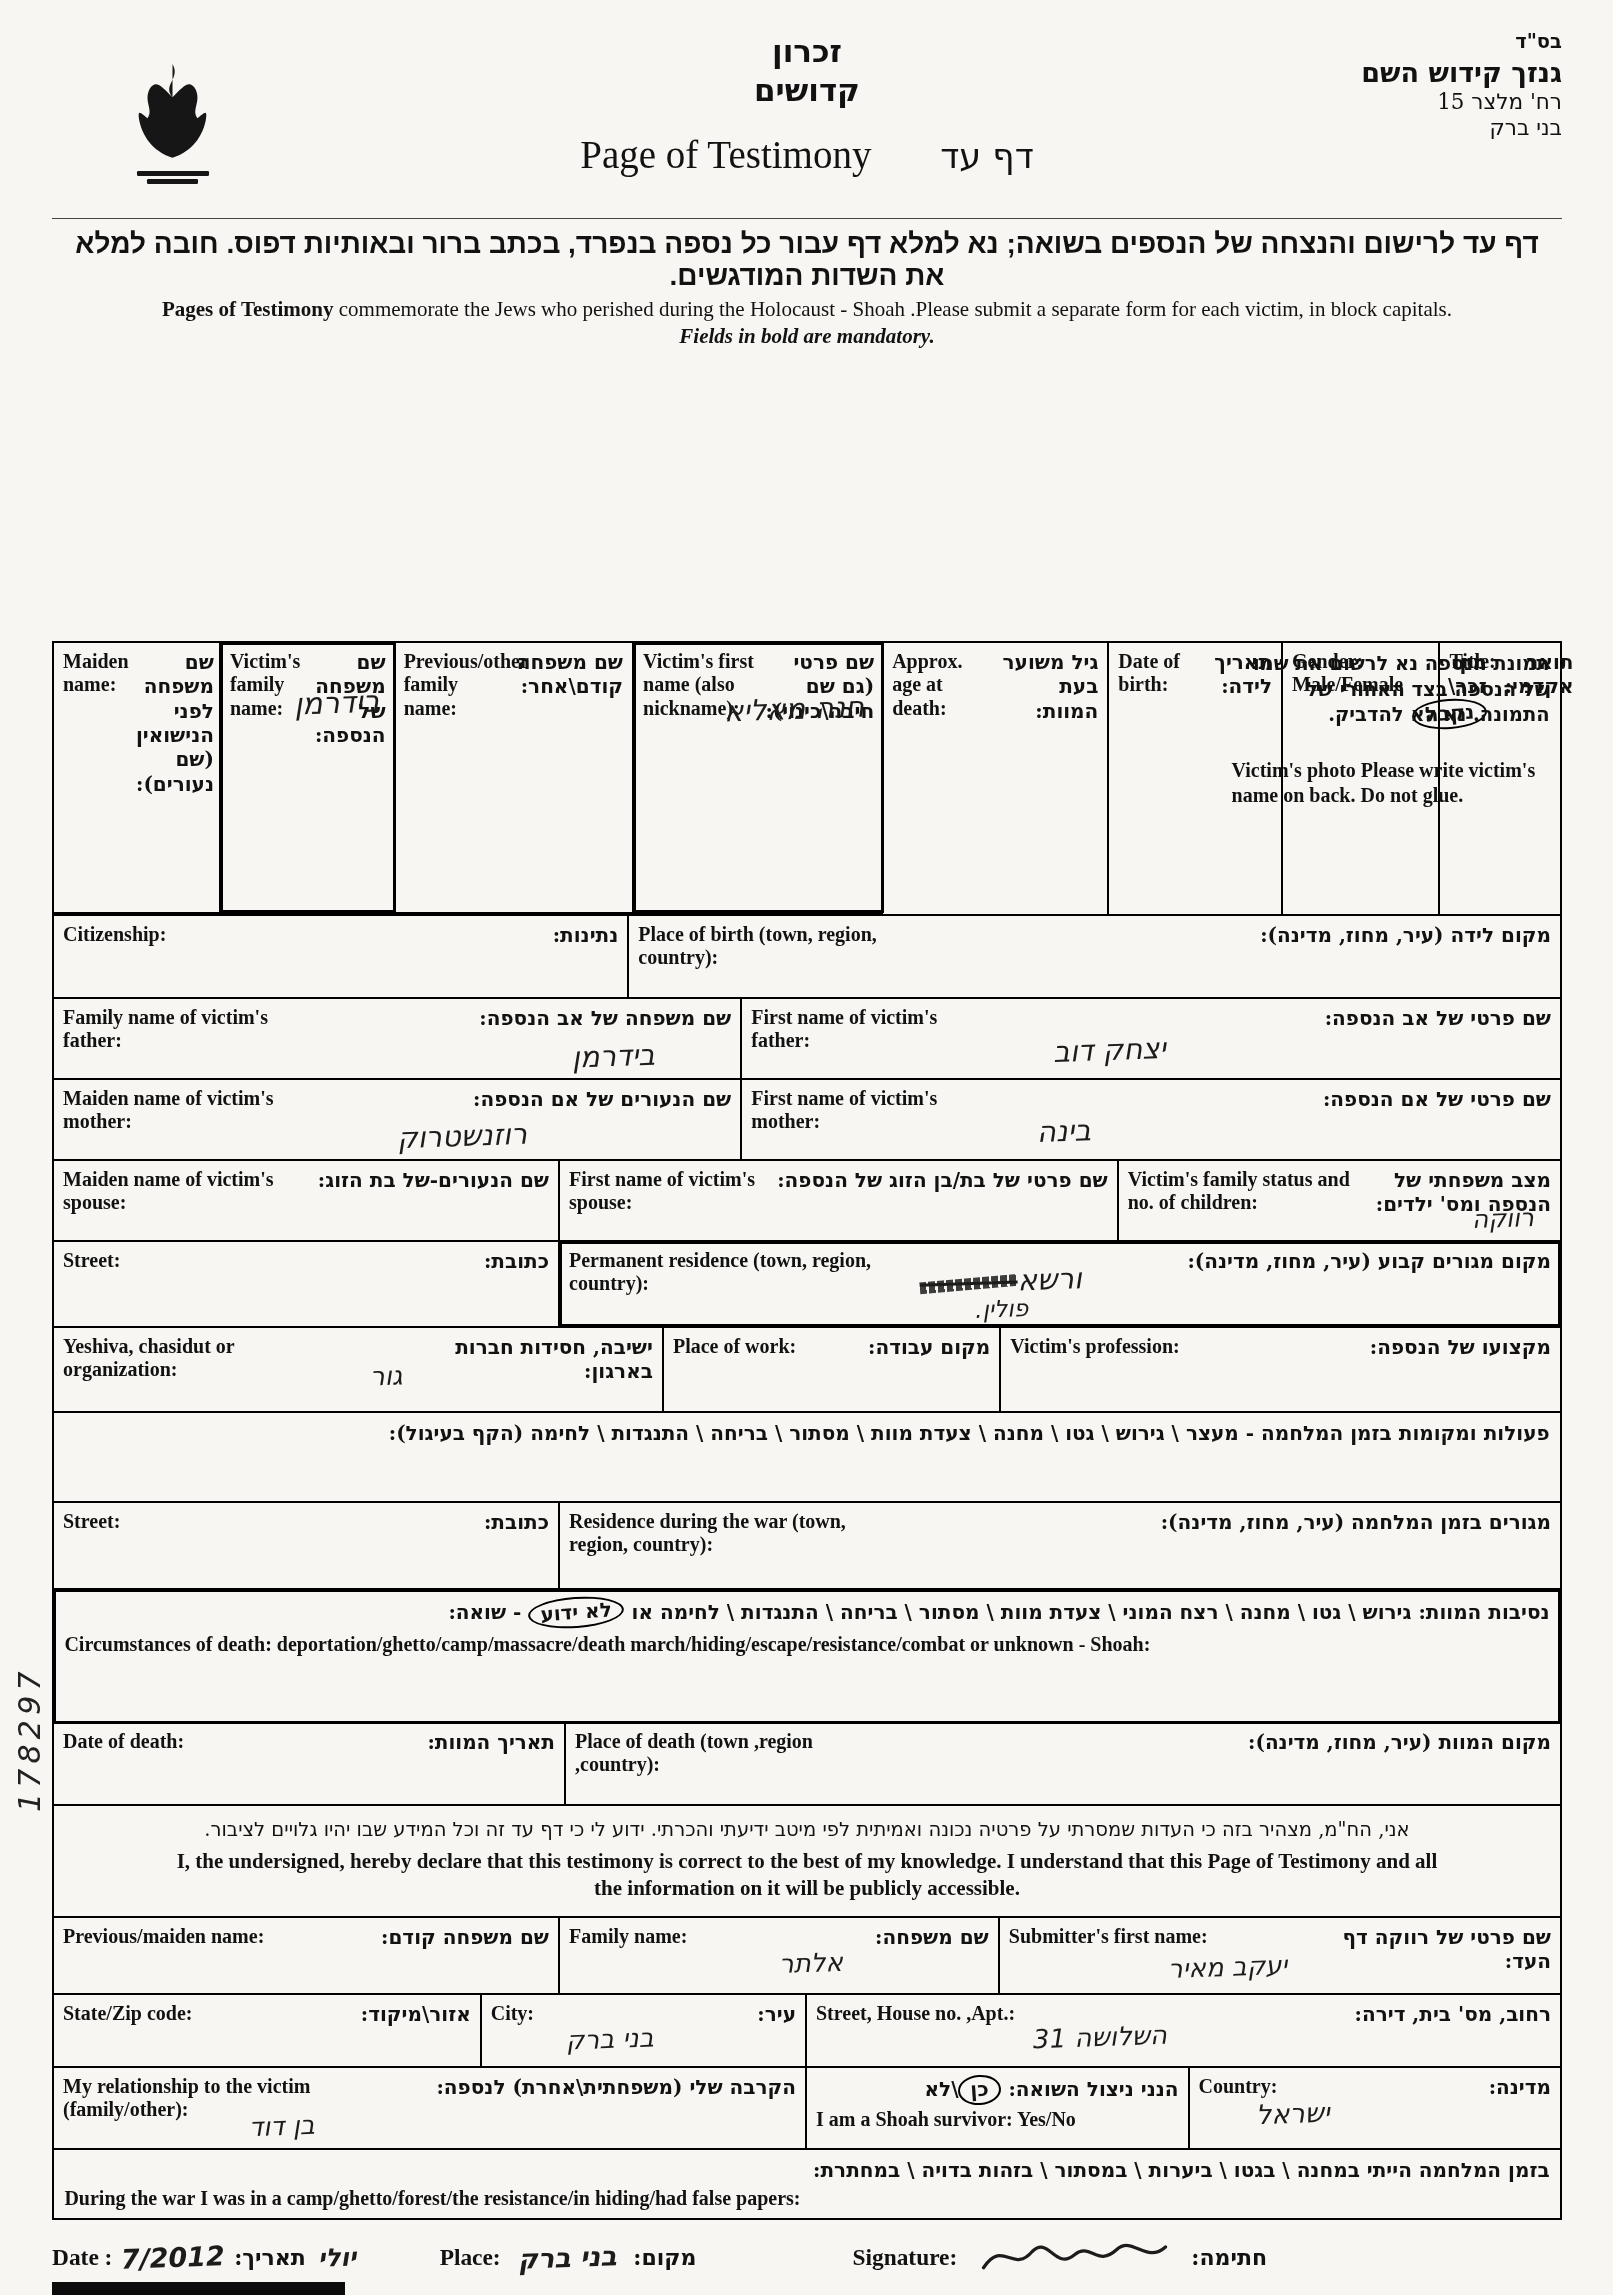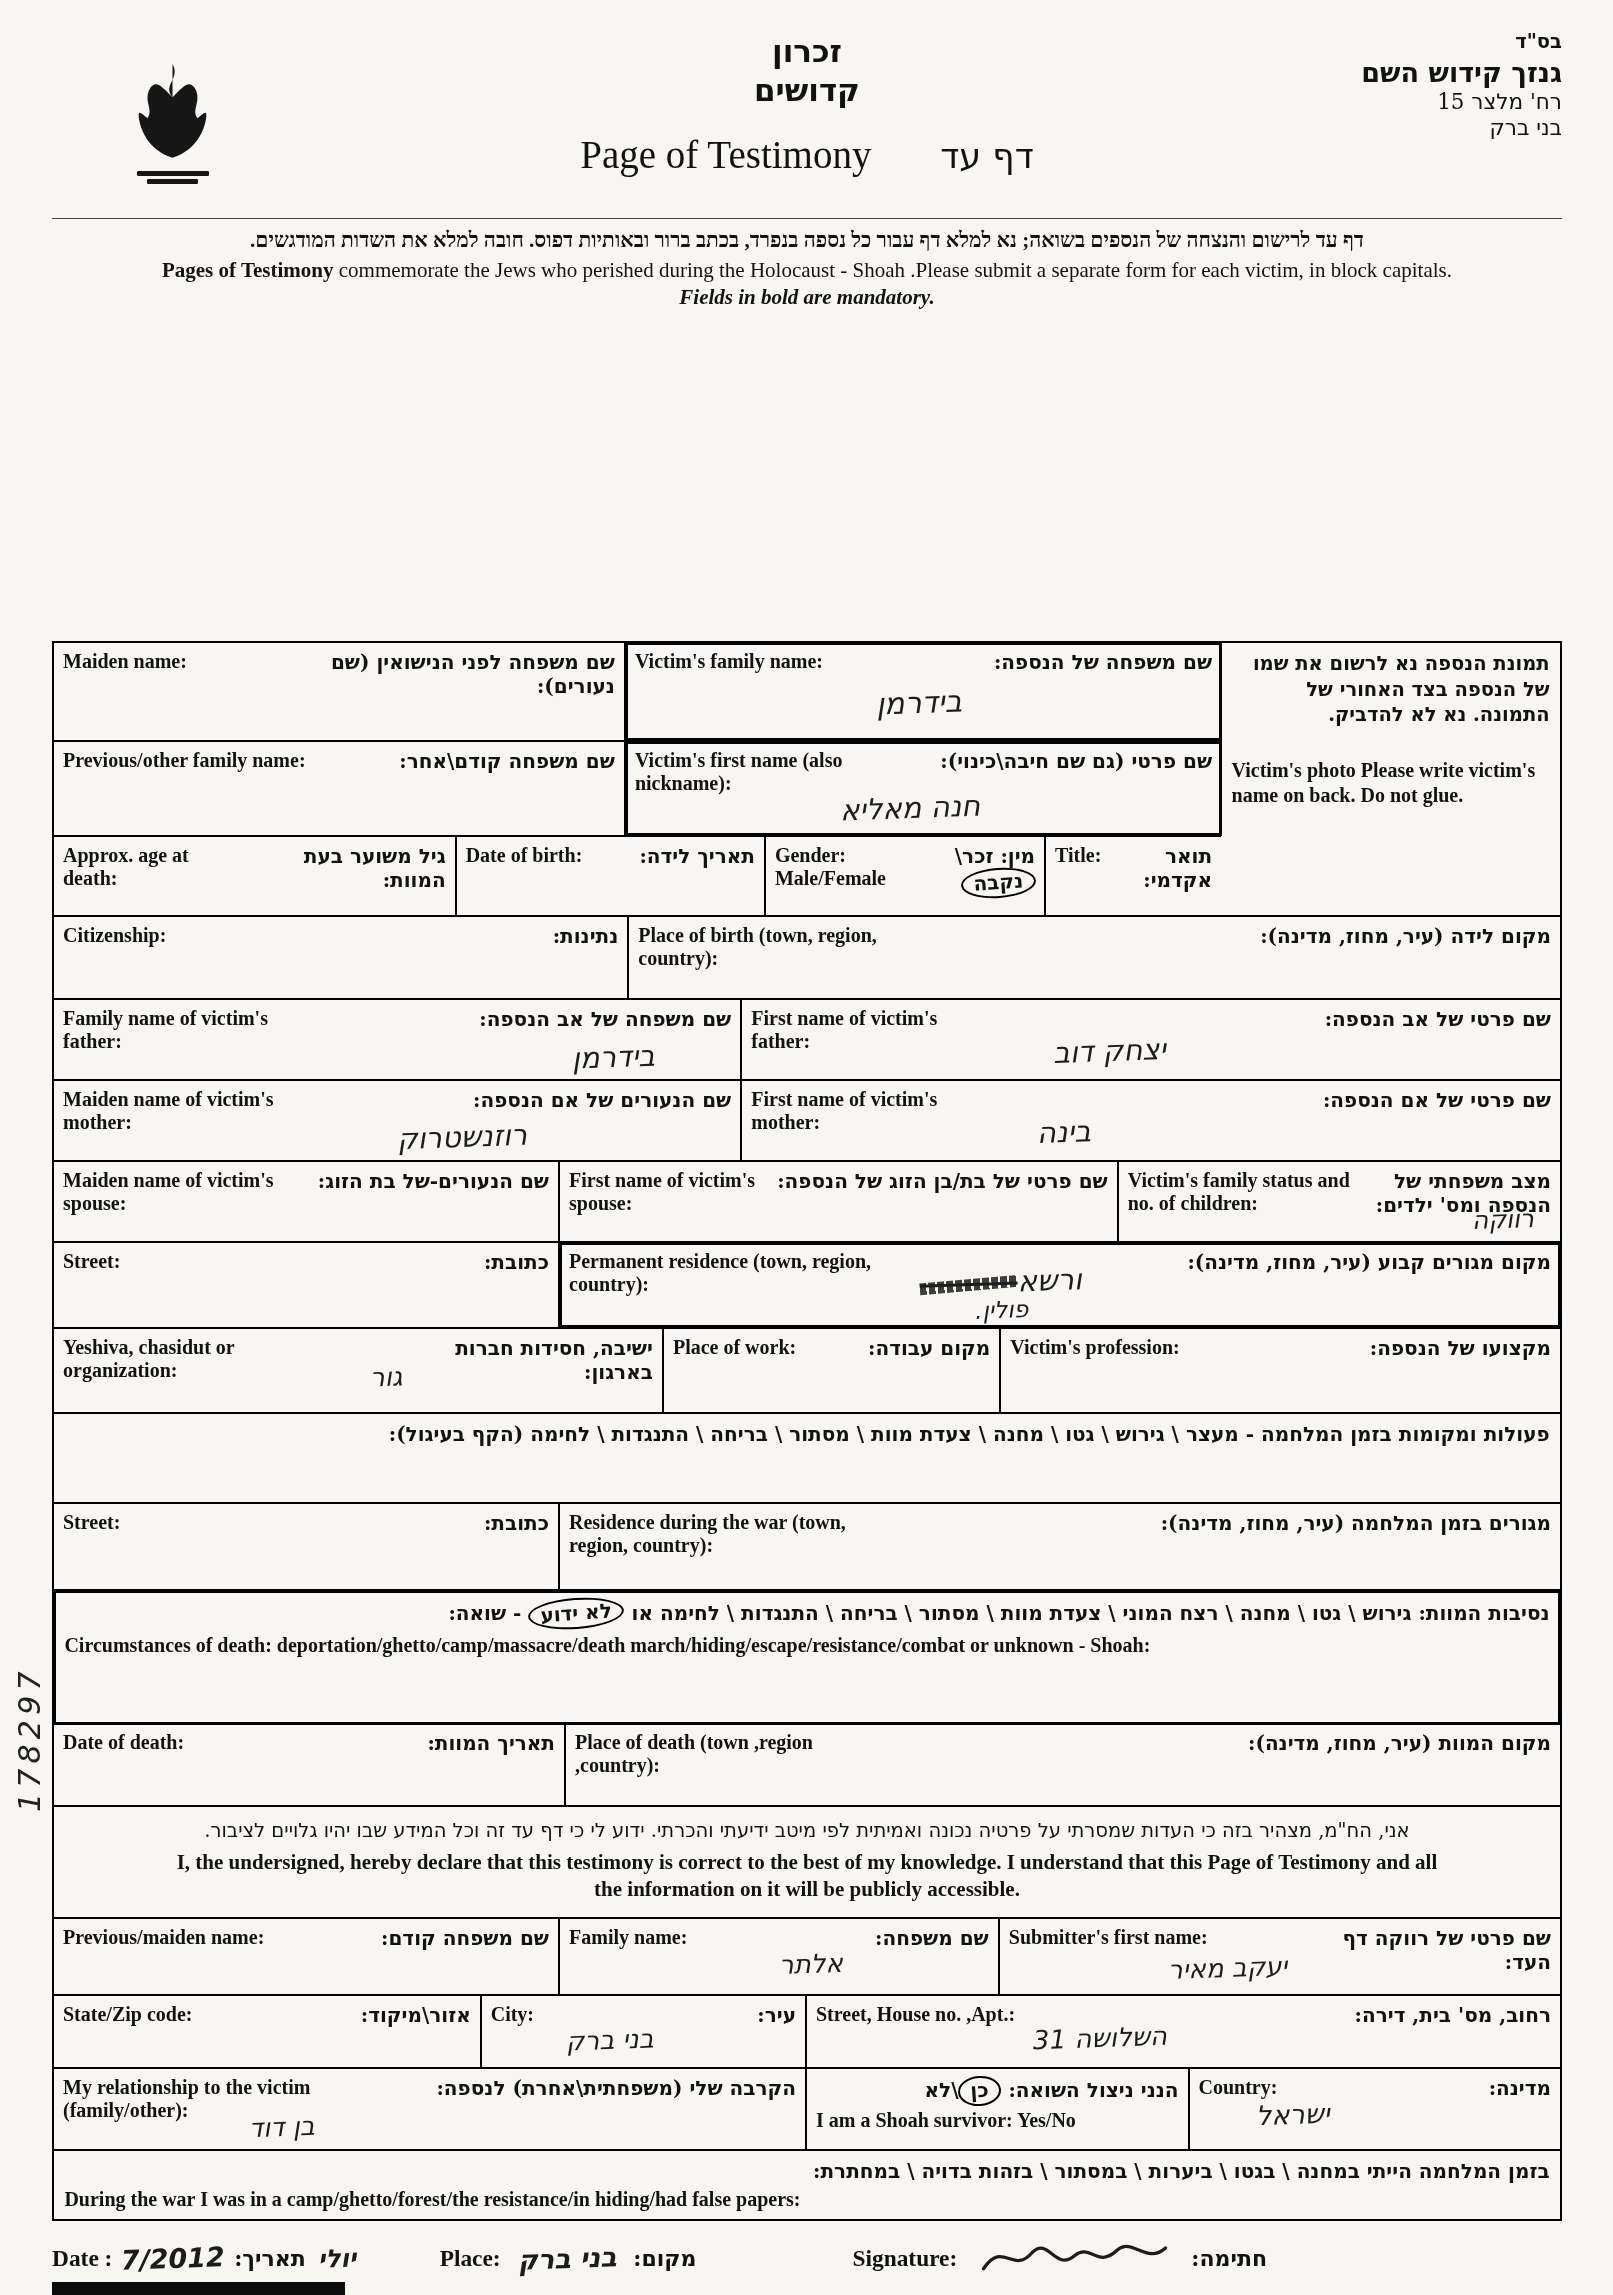--- a/index.html
+++ b/index.html
@@ -27,38 +27,38 @@
   .logo-bars { width:72px; margin:1.3px auto 0; }
   .logo-bars div { height:5.2px; background:#161616; margin:2.6px 0; border-radius:1.3px; }
   .logo-bars div:last-child { width:70%; margin-left:15%; }
 
   .center-head { position:absolute; left:0; right:0; top:9px; text-align:center; }
   .memorial { font-size:31px; font-weight:bold; line-height:1.25; font-family:"DejaVu Serif","DejaVu Sans",serif; }
   .title-line { margin-top:22px; font-size:39px; font-weight:normal; }
   .title-line .t-he { font-size:35px; font-family:"DejaVu Serif","DejaVu Sans",serif; margin-left:59px; }
 
   .intro { position:absolute; left:0; right:0; top:195px; border-top:1.3px solid #444; padding-top:9px; text-align:center; }
-  .intro-he { direction:rtl; font-size:21px; font-weight:bold; font-family:Liberation Serif, serif; }
+  .intro-he { direction:rtl; font-size:28px; font-weight:bold; font-family:Liberation Sans, sans-serif; }
   .intro-en { font-size:21px; max-width:1334px; margin:3.9px auto 0; line-height:1.25; }
   .b { font-weight:bold; }
   .bi { font-weight:bold; font-style:italic; }
 
   
   .ftable { position:relative; margin-top:312px; border:2px solid #000; background:transparent; }
   .row { display:flex; border-bottom:2px solid #000; }
   .row.last { border-bottom:none; }
   .cell { position:relative; border-right:2px solid #000; padding:6.5px 9px 5.2px 9px; }
   .cell.lastc { border-right:none; }
   .lab { display:flex; justify-content:space-between; gap:9px; }
   .en { font-weight:bold; font-size:20px; line-height:1.18; text-align:left; }
   .he { font-weight:bold; font-size:20px; line-height:1.22; direction:rtl; text-align:right;
         font-family:"DejaVu Serif","DejaVu Sans",serif; }
   .heavy { outline:3.9px solid #000; outline-offset:-2px; z-index:3; }
 
-  .col-left { width:77.5%; display:flex; flex-direction:column; }
+  .col-left { width:77.5%; display:flex; flex-direction:row; }
   .subrow { display:flex; border-bottom:2px solid #000; flex:1; }
   .subrow.last { border-bottom:none; }
   .photo-cell { width:22.5%; padding:7.8px 10.4px; }
   .photo-he { font-weight:bold; font-size:19.5px; direction:rtl; text-align:right; line-height:1.3;
               font-family:"DejaVu Serif","DejaVu Sans",serif; }
   .photo-en { font-weight:bold; font-size:20px; margin-top:31px; line-height:1.25; }
 
   .fullrow { width:100%; padding:6.5px 10.4px; position:relative; }
   .line-he { direction:rtl; text-align:right; font-weight:bold; font-size:20px;
              font-family:"DejaVu Serif","DejaVu Sans",serif; line-height:1.3; }

